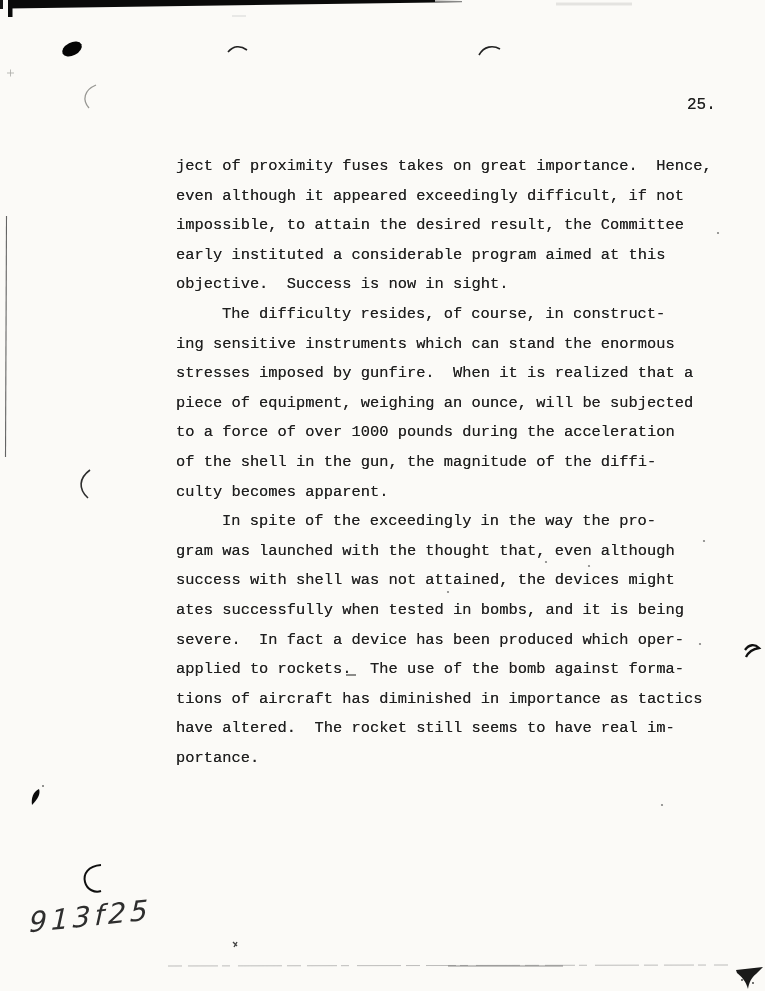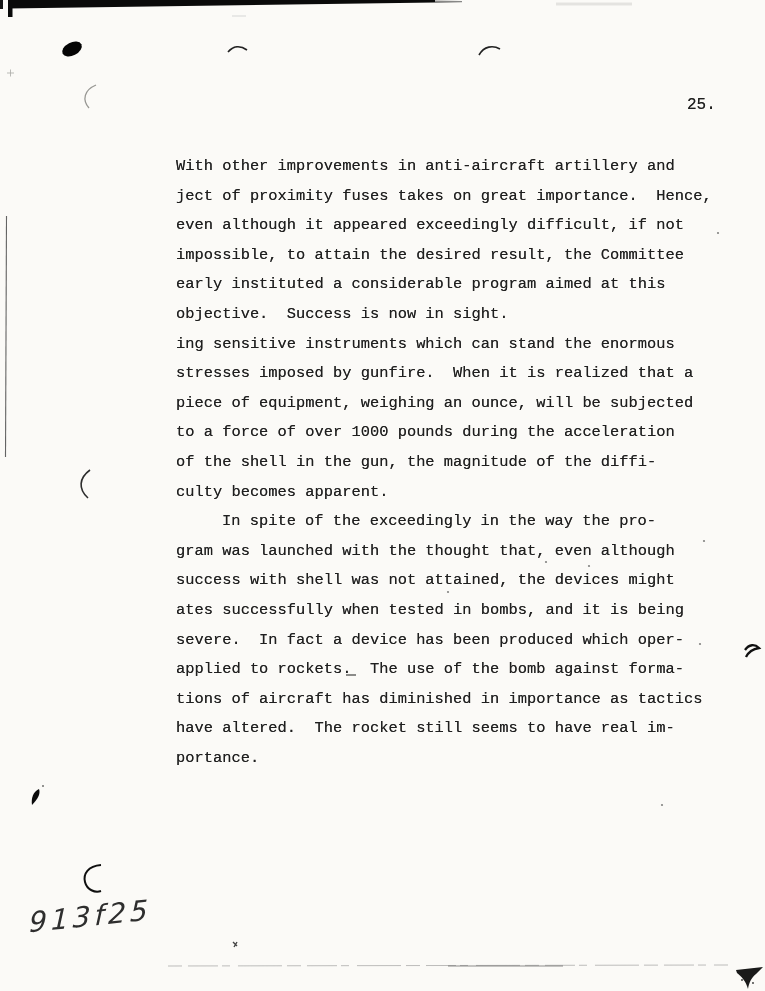--- a/index.html
+++ b/index.html
@@ -84,33 +84,33 @@
     <path d="M448,966 h115" stroke="#555" stroke-width="1.2" opacity="0.65" fill="none"></path>
     <path d="M736,970 L763,967 L756,974 C751,978 749,983 748,989 C746,981 741,976 737,973 Z" fill="#1a1a1a"></path>
     <circle cx="742" cy="980" r="0.9" fill="#333"></circle>
     <circle cx="753" cy="983" r="0.9" fill="#333"></circle>
   </svg>
 
   <div class="page-number">25.</div>
 
   <div class="body-text">
 
-      <div class="line">With other improvements in anti-aircraft artillery and</div>
 
 
       <div class="line">ject of proximity fuses takes on great importance.  Hence,</div>
 
       <div class="line">even although it appeared exceedingly difficult, if not</div>
 
       <div class="line">impossible, to attain the desired result, the Committee</div>
 
       <div class="line">early instituted a considerable program aimed at this</div>
 
       <div class="line">objective.  Success is now in sight.</div>
 
+      <div class="line indent">The difficulty resides, of course, in construct-</div>
 
       <div class="line">ing sensitive instruments which can stand the enormous</div>
 
       <div class="line">stresses imposed by gunfire.  When it is realized that a</div>
 
       <div class="line">piece of equipment, weighing an ounce, will be subjected</div>
 
       <div class="line">to a force of over 1000 pounds during the acceleration</div>
 
       <div class="line">of the shell in the gun, the magnitude of the diffi-</div>

